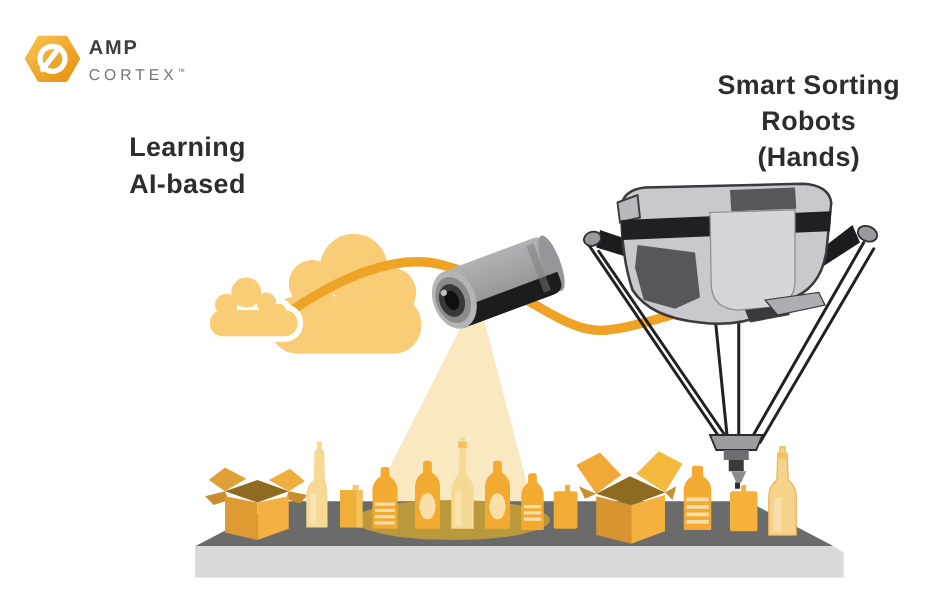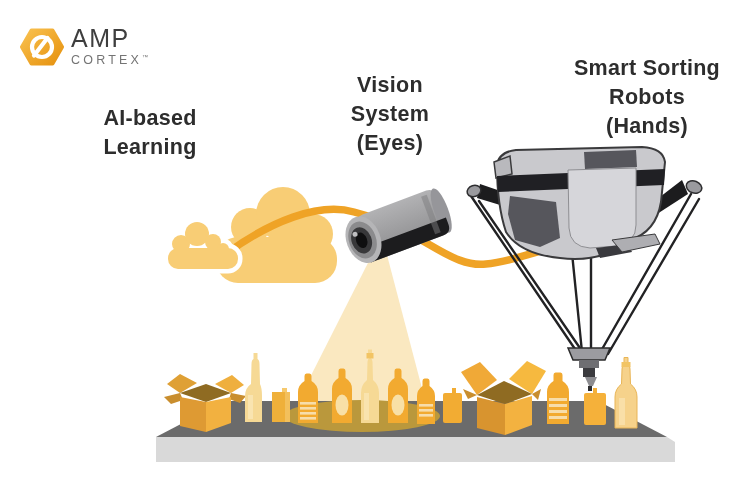--- a/index.html
+++ b/index.html
@@ -11,21 +11,21 @@
   .caption{
     position:absolute;text-align:center;color:#2d2d2d;
     font-size:21.5px;line-height:29px;font-weight:600;letter-spacing:.3px;
   }
   .caption div{white-space:nowrap;}
   #caption-brain{left:52px;top:104px;width:196px;}
   #caption-eyes{left:316px;top:71px;width:148px;}
   #caption-hands{left:540px;top:54px;width:214px;}
   #logo{position:absolute;left:20px;top:24px;display:flex;align-items:center;}
   #logo-text{margin-left:7px;display:flex;flex-direction:column;justify-content:center;}
-  #logo-brand{font-size:25px;font-weight:400;color:#3e3e3e;letter-spacing:1.5px;line-height:24px;}
+  #logo-brand{font-size:16px;font-weight:700;color:#3e3e3e;letter-spacing:1.5px;line-height:24px;}
   #logo-product{font-size:12.5px;color:#747474;letter-spacing:3.2px;line-height:14px;}
   #logo-product sup{font-size:6px;letter-spacing:0;}
 </style>
 </head>
 <body>
 
 <div id="stage">
 
   <svg id="scene" width="750" height="477" viewBox="0 0 750 477">
     <defs>
@@ -229,27 +229,22 @@
       <circle cx="22" cy="23" r="10" fill="none" stroke="#ffffff" stroke-width="4.2"></circle>
       <line x1="14" y1="31.5" x2="27.5" y2="14" stroke="#ffffff" stroke-width="4.2" stroke-linecap="round"></line>
     </svg>
     <div id="logo-text">
       <div id="logo-brand">AMP</div>
       <div id="logo-product"><span>CORTEX</span><sup>™</sup></div>
     </div>
   </div>
 
   <div id="caption-brain" class="caption">
+    <div>Learning</div>
     <div>AI-based</div>
-    <div>Learning</div>
-  </div>
-  <div id="caption-eyes" class="caption">
-    <div>Vision</div>
-    <div>System</div>
-    <div>(Eyes)</div>
   </div>
   <div id="caption-hands" class="caption">
     <div>Smart Sorting</div>
     <div>Robots</div>
     <div>(Hands)</div>
   </div>
 
 </div>
 
 </body></html>

